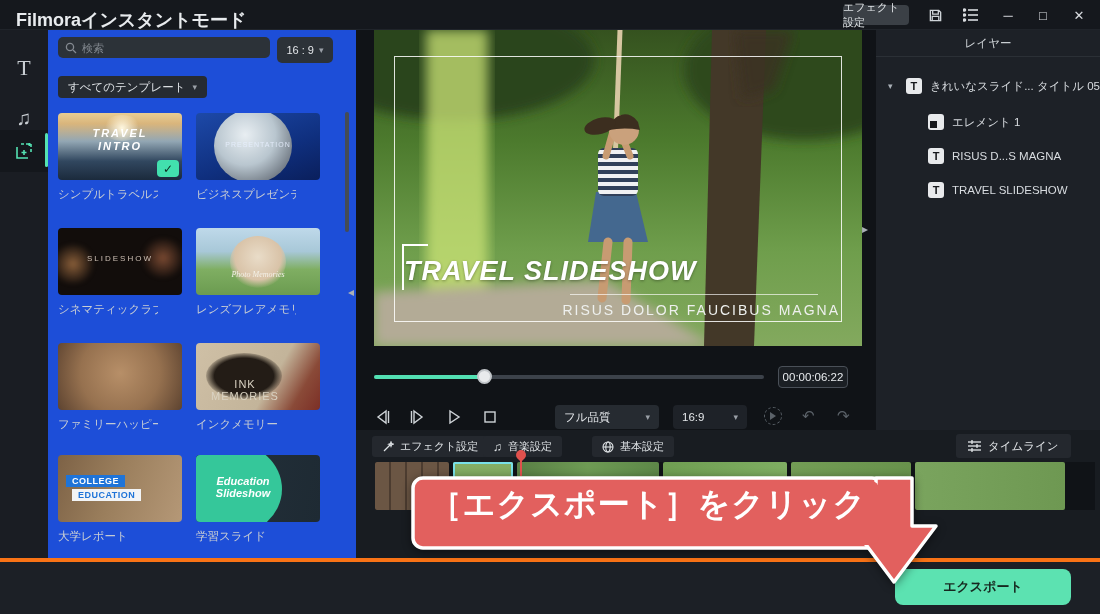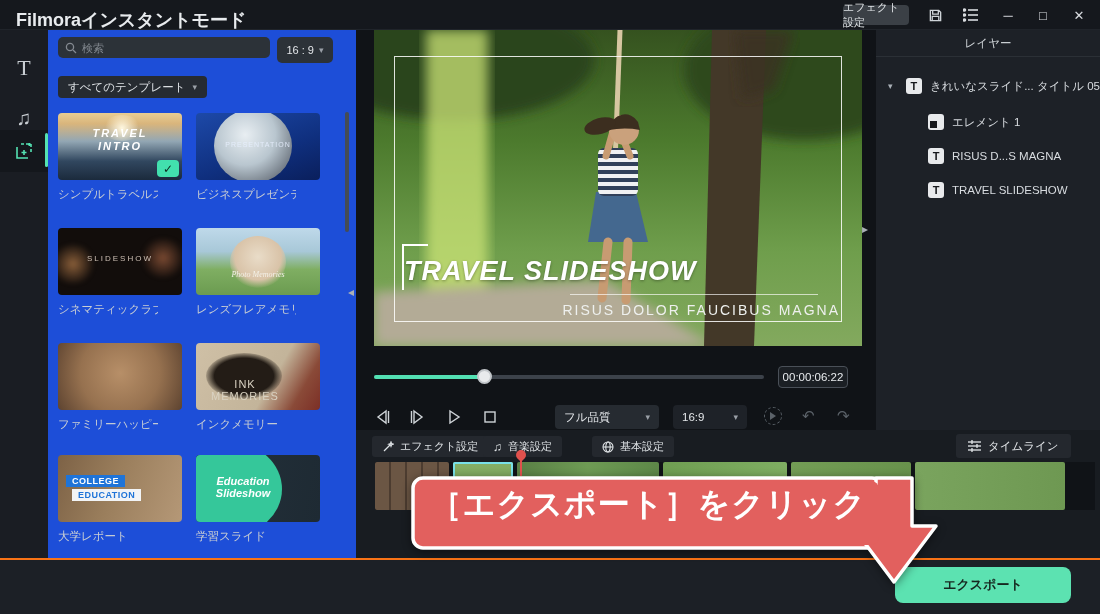--- a/index.html
+++ b/index.html
@@ -133,21 +133,21 @@
               font-size:11.5px; color:#cfd4d8; border-bottom:1px solid #2b3036; }
   .layer-row { left:0; width:224px; height:32px; display:flex; align-items:center; gap:8px; cursor:pointer; }
   .layer-chip { width:16px; height:16px; border-radius:3px; background:#e8eaec; color:#16181c; font-weight:bold;
                 font-size:11px; display:flex; align-items:center; justify-content:center; flex:none; }
   .layer-chip.elem { position:relative; }
   .layer-chip.elem::after { content:""; position:absolute; left:2px; bottom:2px; width:7px; height:7px; background:#16181c; }
   .layer-label { font-size:11.5px; color:#d8dce0; white-space:nowrap; }
   .tri { font-size:9px; color:#aab0b6; width:10px; }
 
   
-  #bottombar { left:0; top:558px; width:1100px; height:56px; background:#1c2026; border-top:2px solid #f97316; z-index:10; }
+  #bottombar { left:0; top:558px; width:1100px; height:56px; background:#1c2026; border-top:4px solid #f97316; z-index:10; }
   #export-btn { left:895px; top:7px; width:176px; height:36px; background:#5ce2b1; border-radius:8px;
                 display:flex; align-items:center; justify-content:center; color:#16271f; font-weight:bold;
                 font-size:13px; cursor:pointer; }
 
   
   #callout { left:405px; top:470px; width:555px; height:125px; z-index:60; pointer-events:none;
              filter:drop-shadow(0 2px 5px rgba(0,0,0,.45)); }
   #callout-text { left:418px; top:483px; width:460px; text-align:center; z-index:61; color:#fff;
                   font-size:32px; font-weight:bold; letter-spacing:1px; pointer-events:none; }
   svg .stroke-ico { stroke:#cfd4d8; fill:none; stroke-width:1.4; }

